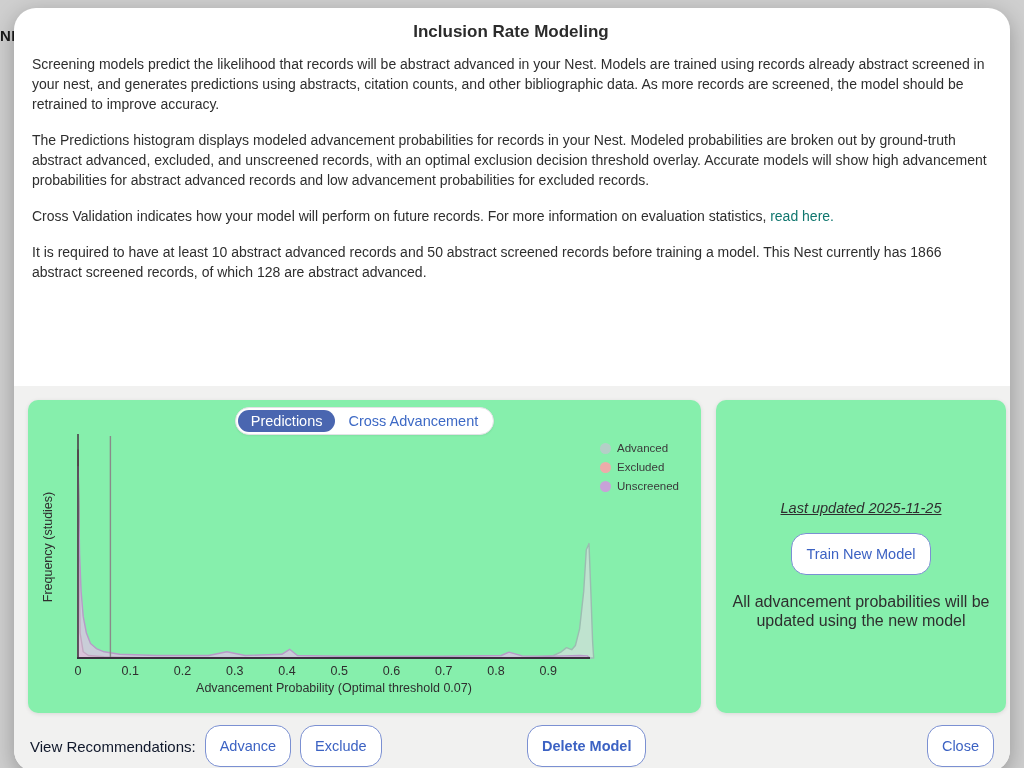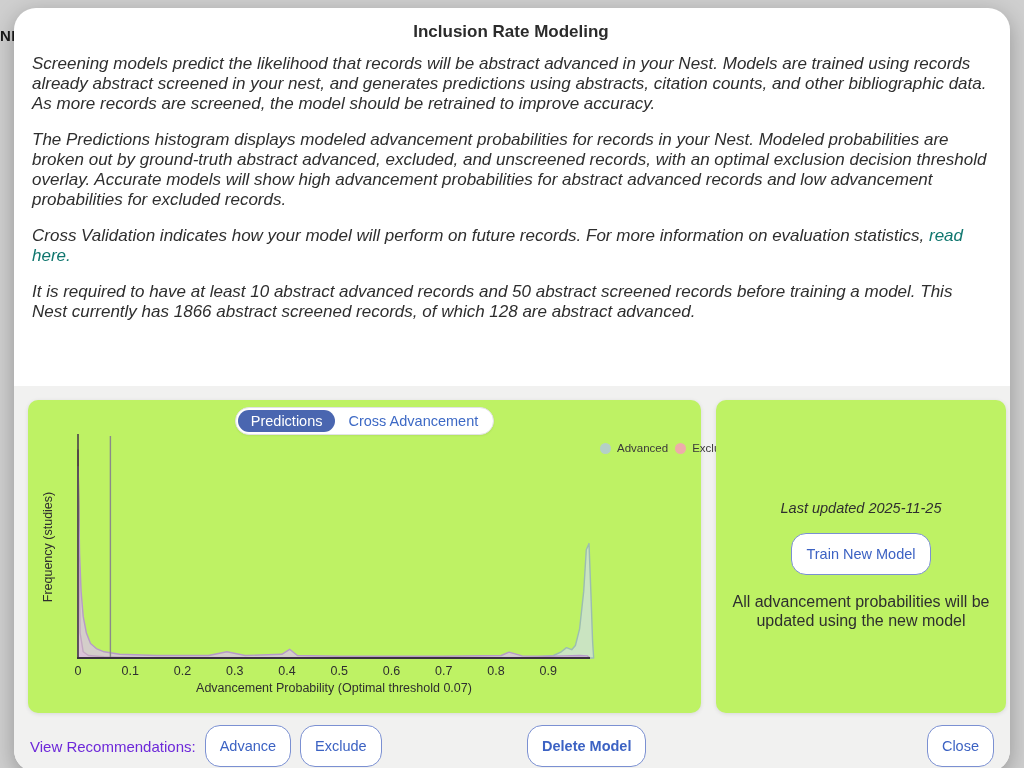--- a/index.html
+++ b/index.html
@@ -6,57 +6,57 @@
   html,body { width:1024px; height:768px; overflow:hidden; }
   body { background:#cfcfcf; font-family:"Liberation Sans", sans-serif; color:#2e2e2e; }
 
   .bg-fragment { position:absolute; left:0; top:27px; font-size:15px; font-weight:700; color:#1a1a1a; letter-spacing:.5px; }
 
   .modal { position:absolute; left:14px; top:8px; width:996px; height:764px;
            background:#ffffff; border-radius:22px; box-shadow:0 6px 22px rgba(0,0,0,.28); }
 
   .text-section { padding:14px 20px 0 18px; }
   .modal-title { text-align:center; font-size:17px; font-weight:700; color:#2b2b2b; margin-bottom:12px; }
-  .para { font-size:17px; line-height:20px; margin-bottom:16px; max-width:978px;font-style:italic; }
+  .para { font-size:14px; line-height:20px; margin-bottom:16px; max-width:978px; }
   .link { color:#0f766e; cursor:pointer; }
 
   .lower-section { position:absolute; left:0; right:0; top:378px; bottom:0;
                    background:#f1f1f0; border-radius:0 0 22px 22px; }
 
-  .card { position:absolute; top:14px; height:313px; background:#bef264; border-radius:10px;
+  .card { position:absolute; top:14px; height:313px; background:#86efac; border-radius:10px;
           box-shadow:0 1px 4px rgba(0,0,0,.10); }
   .chart-card { left:14px; width:673px; }
   .side-card  { left:702px; width:290px; }
 
   .tabs-row { display:flex; justify-content:center; margin-top:7px; }
   .tab-group { display:flex; align-items:center; background:#fff; border:1px solid #e2e2e6;
                border-radius:16px; padding:2px; box-shadow:0 1px 2px rgba(0,0,0,.06); }
   .tab { font-size:14.5px; padding:3px 13px; border-radius:14px; cursor:pointer; white-space:nowrap; }
   .tab.selected { background:#4a66b0; color:#ffffff; }
   .tab.unselected { color:#3d69c5; }
 
-  .legend { position:absolute; left:572px; top:42px; display:flex; flex-direction:row; gap:7px; }
+  .legend { position:absolute; left:572px; top:42px; display:flex; flex-direction:column; gap:7px; }
   .legend-item { display:flex; align-items:center; gap:6px; }
   .legend-dot { width:11px; height:11px; border-radius:50%; flex:0 0 auto; }
   .legend-label { font-size:11.5px; color:#3a3a3a; }
 
   .chart-svg { position:absolute; left:10px; top:30px; }
   .axis-text { font-family:"Liberation Sans", sans-serif; fill:#2f2f2f; }
 
   .side-content { display:flex; flex-direction:column; align-items:center; padding-top:100px; }
-  .last-updated { font-style:italic; font-size:14.5px; color:#2f2f2f; }
+  .last-updated { font-style:italic; font-size:14.5px; color:#2f2f2f;text-decoration:underline; }
   .pill-btn { display:inline-block; background:#fff; border:1.5px solid #7b90d2; color:#3c62c3;
               border-radius:15px; padding:12px 14px; font-size:14.5px; cursor:pointer; white-space:nowrap; }
   .train-btn { margin-top:17px; }
   .side-note { margin-top:17px; font-size:16px; text-align:center; max-width:286px; line-height:19px; color:#2f2f2f; }
 
   .footer { position:absolute; left:0; right:0; bottom:5px; height:42px; }
   .footer-left { position:absolute; left:16px; top:50%; transform:translateY(-50%);
                  display:flex; align-items:center; gap:9px; }
-  .footer-label { font-size:15px; color:#6d28d9; }
+  .footer-label { font-size:15px; color:#0f172a; }
   .delete-btn { position:absolute; left:513px; top:50%; transform:translateY(-50%);font-weight:bold; }
   .close-btn { position:absolute; right:16px; top:50%; transform:translateY(-50%); }
 </style>
 </head>
 <body>
 
 <div class="bg-fragment">NI</div>
 
 <div class="modal">
 

